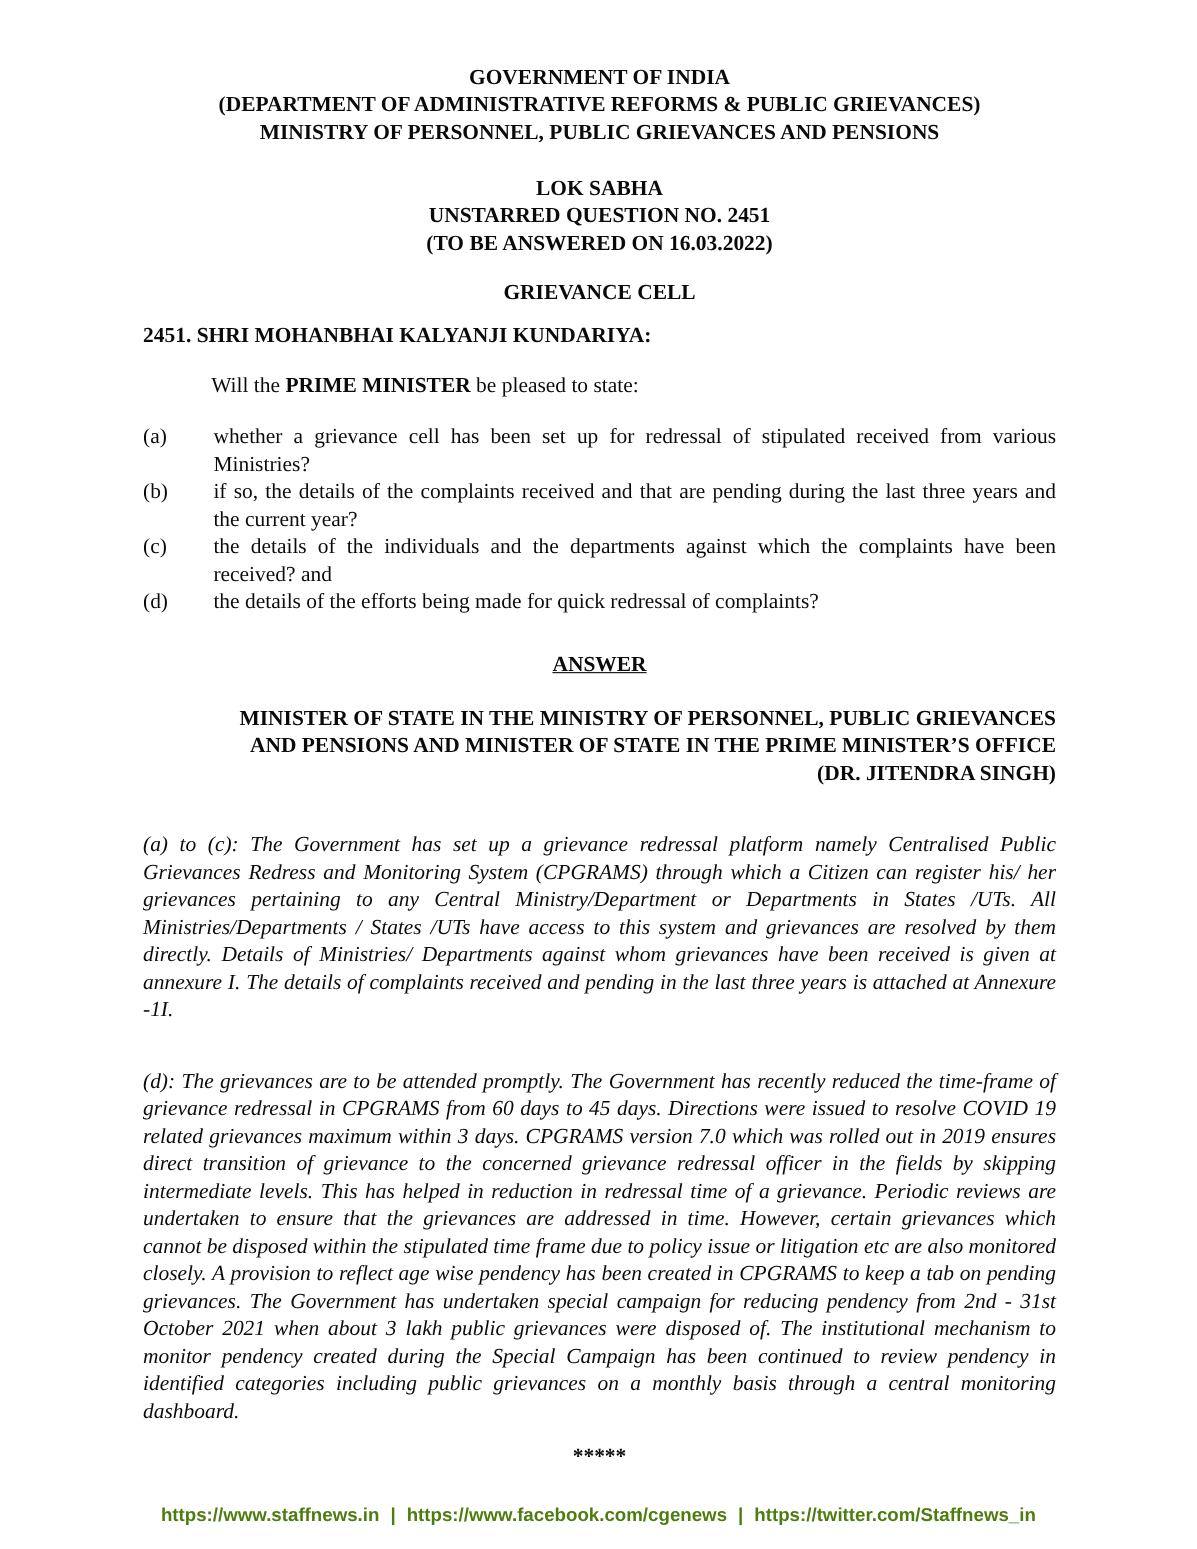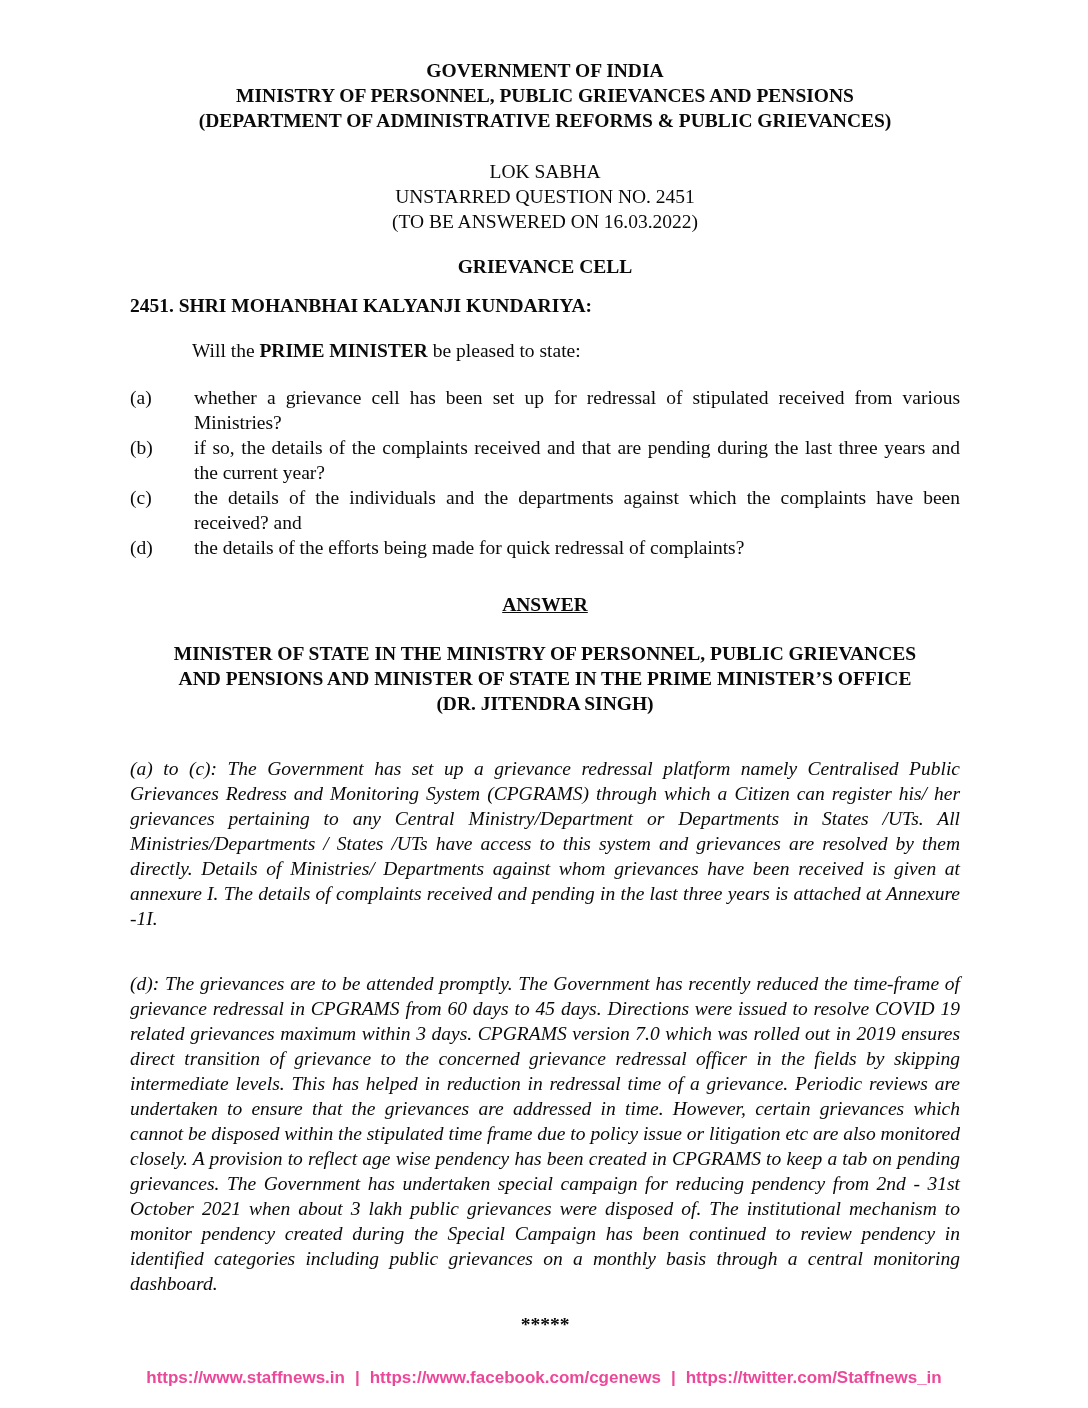--- a/index.html
+++ b/index.html
@@ -18,21 +18,21 @@
     line-height: 25px;
     box-sizing: border-box;
     padding: 58px 128px 0 130px;
     position: relative;
   }
   .center { text-align: center; }
   .bold { font-weight: bold; }
 
   .header-block div { font-weight: bold; }
   .question-meta { margin-top: 26px; }
-  .question-meta div { font-weight: normal; }
+  .question-meta div { font-weight: bold; }
   .subject-line { margin-top: 20px; font-weight: bold; }
 
   .member-line {
     margin-top: 14px;
     font-weight: bold;
   }
   .will-line {
     margin-top: 20px;
     margin-left: 62px;
   }
@@ -53,21 +53,21 @@
   }
   .answer-heading {
     margin-top: 32px;
     font-weight: bold;
     text-decoration: underline;
     text-align: center;
   }
   .minister-heading {
     margin-top: 24px;
     font-weight: bold;
-    text-align: center;
+    text-align: right;
   }
   .body-para {
     margin-top: 40px;
     text-align: justify;
     font-style: italic;
   }
   .stars {
     margin-top: 16px;
     text-align: center;
     font-weight: bold;
@@ -77,36 +77,36 @@
     left: 0;
     right: 0;
     bottom: 18px;
     text-align: center;
     font-family: "Liberation Sans", sans-serif;
     font-weight: bold;
     font-size: 17px;
     color: #111111;
   }
   .footer a, .footer span {
-    color: #ec4899;
+    color: #4d7c0f;
     text-decoration: none;
   }
   .footer .sep {
     margin: 0 10px;
   }
 </style>
 </head>
 <body>
 
 <div class="page">
 
   <div class="header-block center">
     <div>GOVERNMENT OF INDIA</div>
+    <div>(DEPARTMENT OF ADMINISTRATIVE REFORMS &amp; PUBLIC GRIEVANCES)</div>
     <div>MINISTRY OF PERSONNEL, PUBLIC GRIEVANCES AND PENSIONS</div>
-    <div>(DEPARTMENT OF ADMINISTRATIVE REFORMS &amp; PUBLIC GRIEVANCES)</div>
   </div>
 
   <div class="question-meta center">
     <div>LOK SABHA</div>
     <div>UNSTARRED QUESTION NO. 2451</div>
     <div>(TO BE ANSWERED ON 16.03.2022)</div>
   </div>
 
   <div class="subject-line center">GRIEVANCE CELL</div>
 

